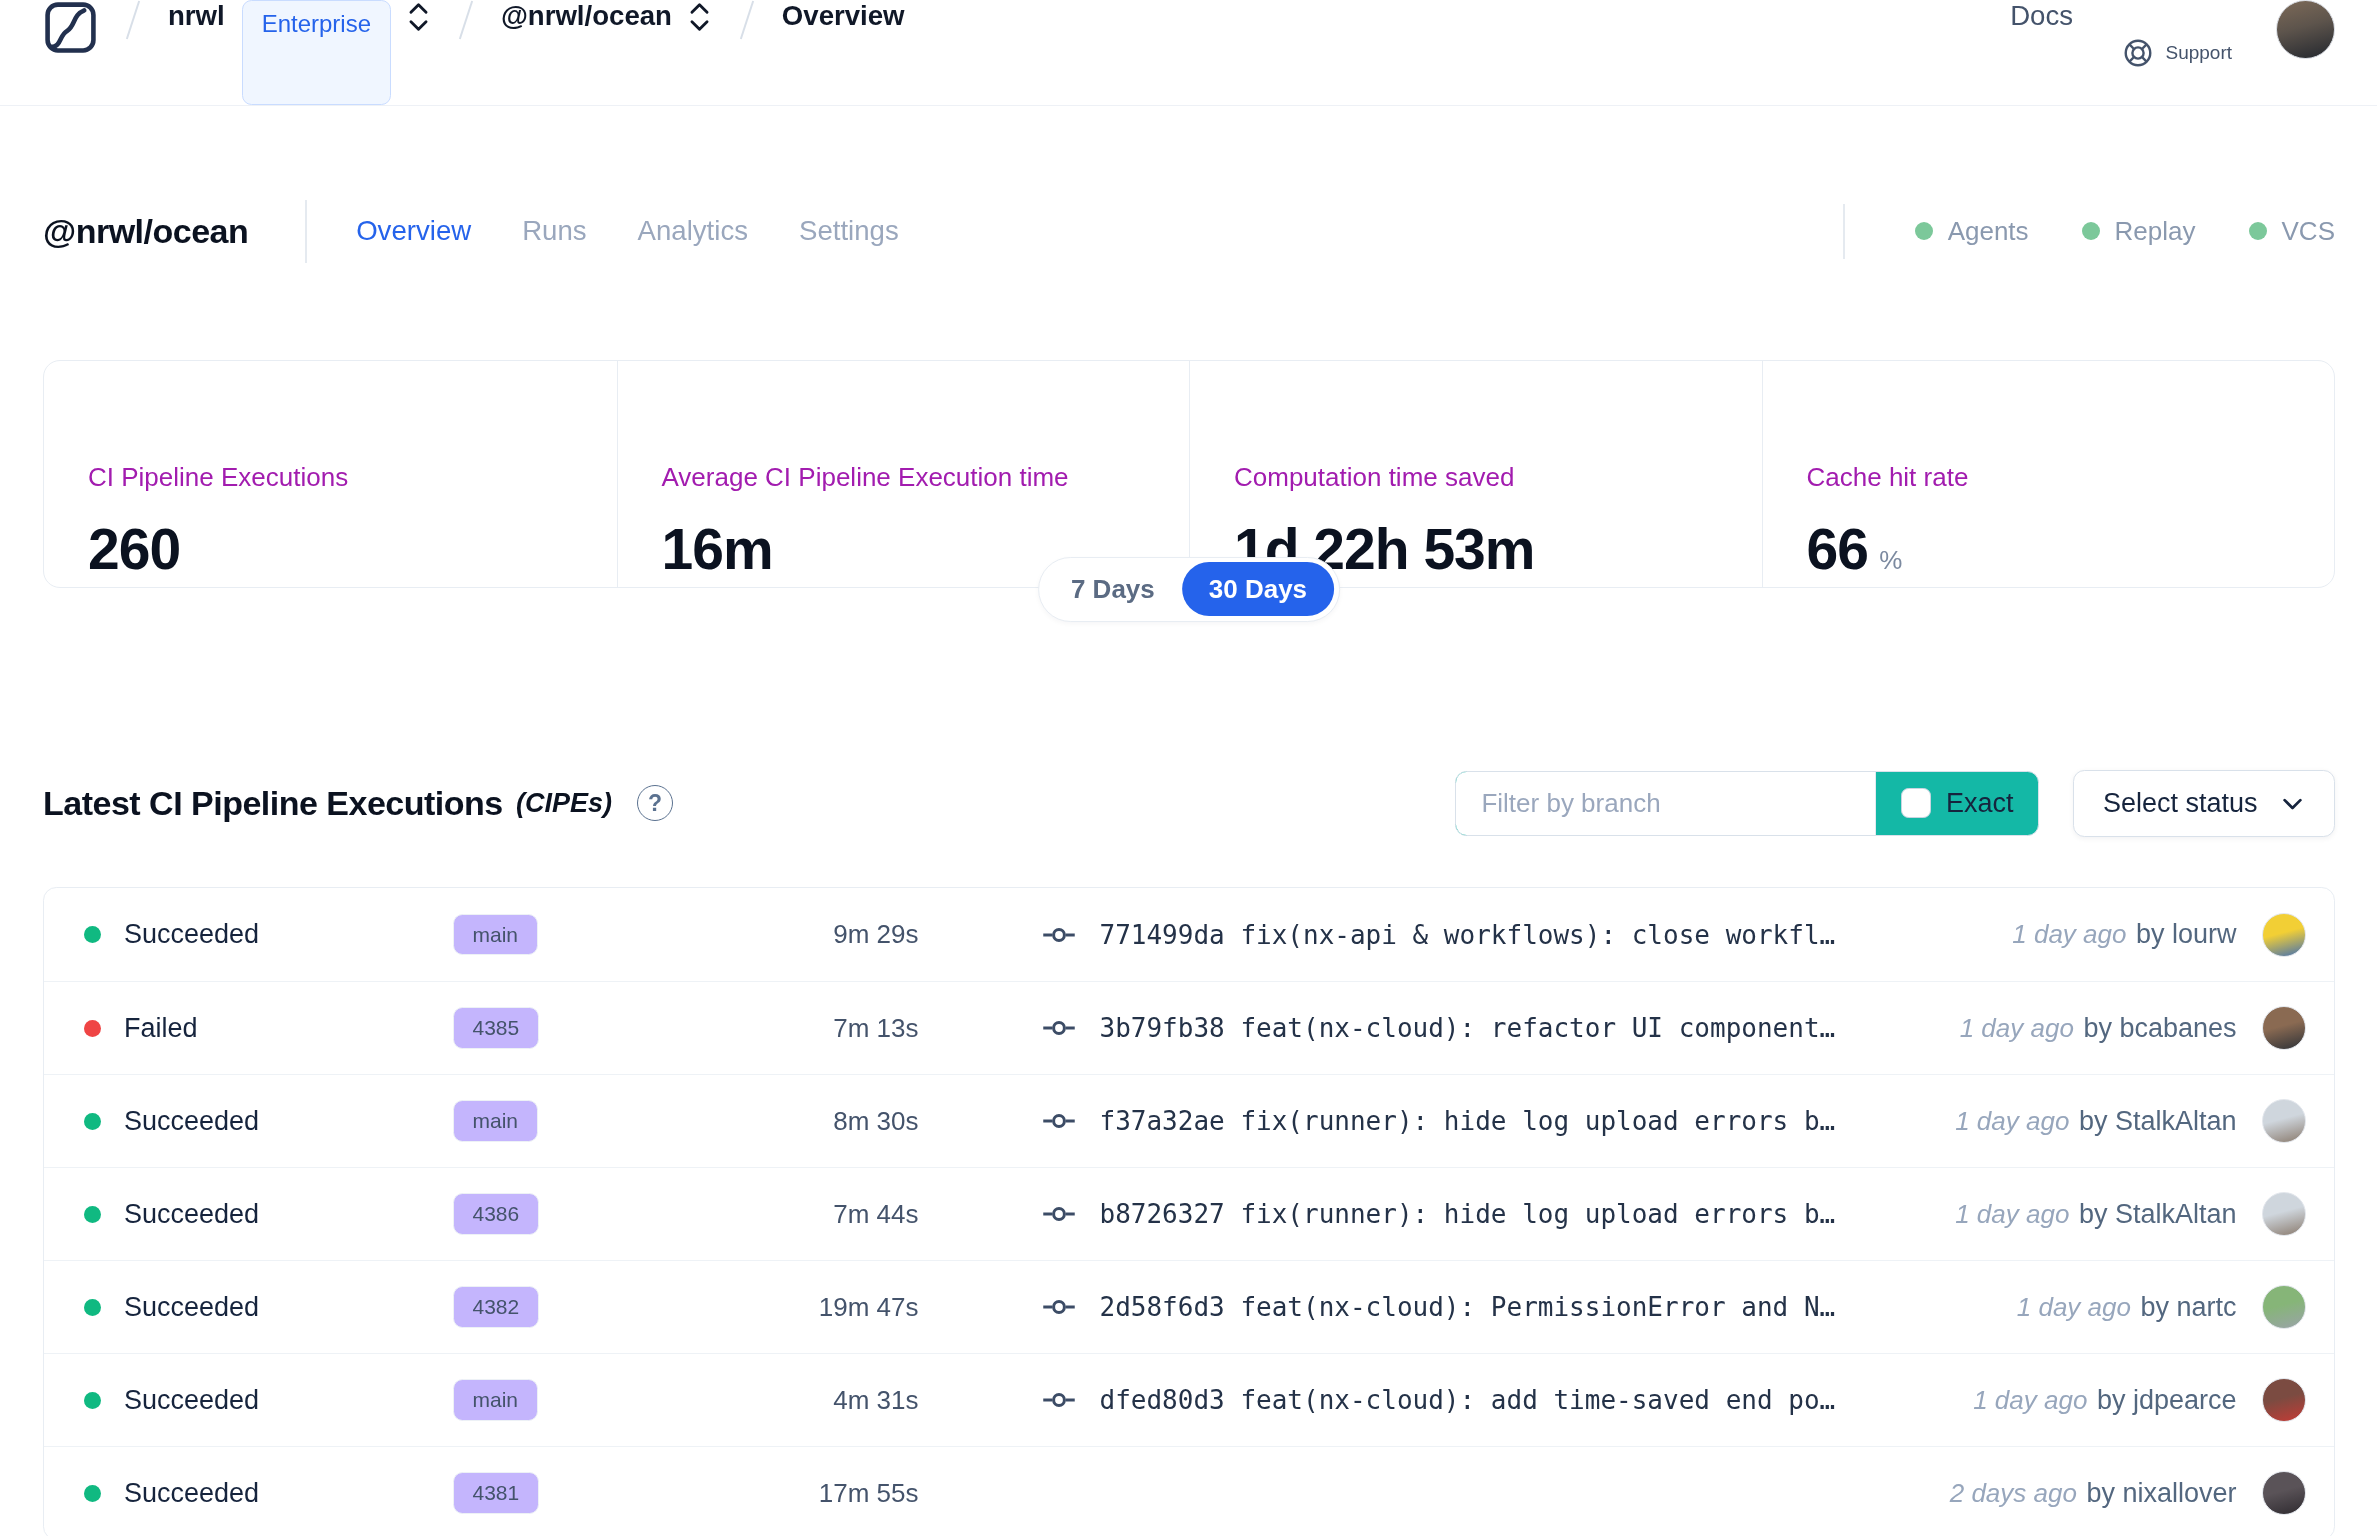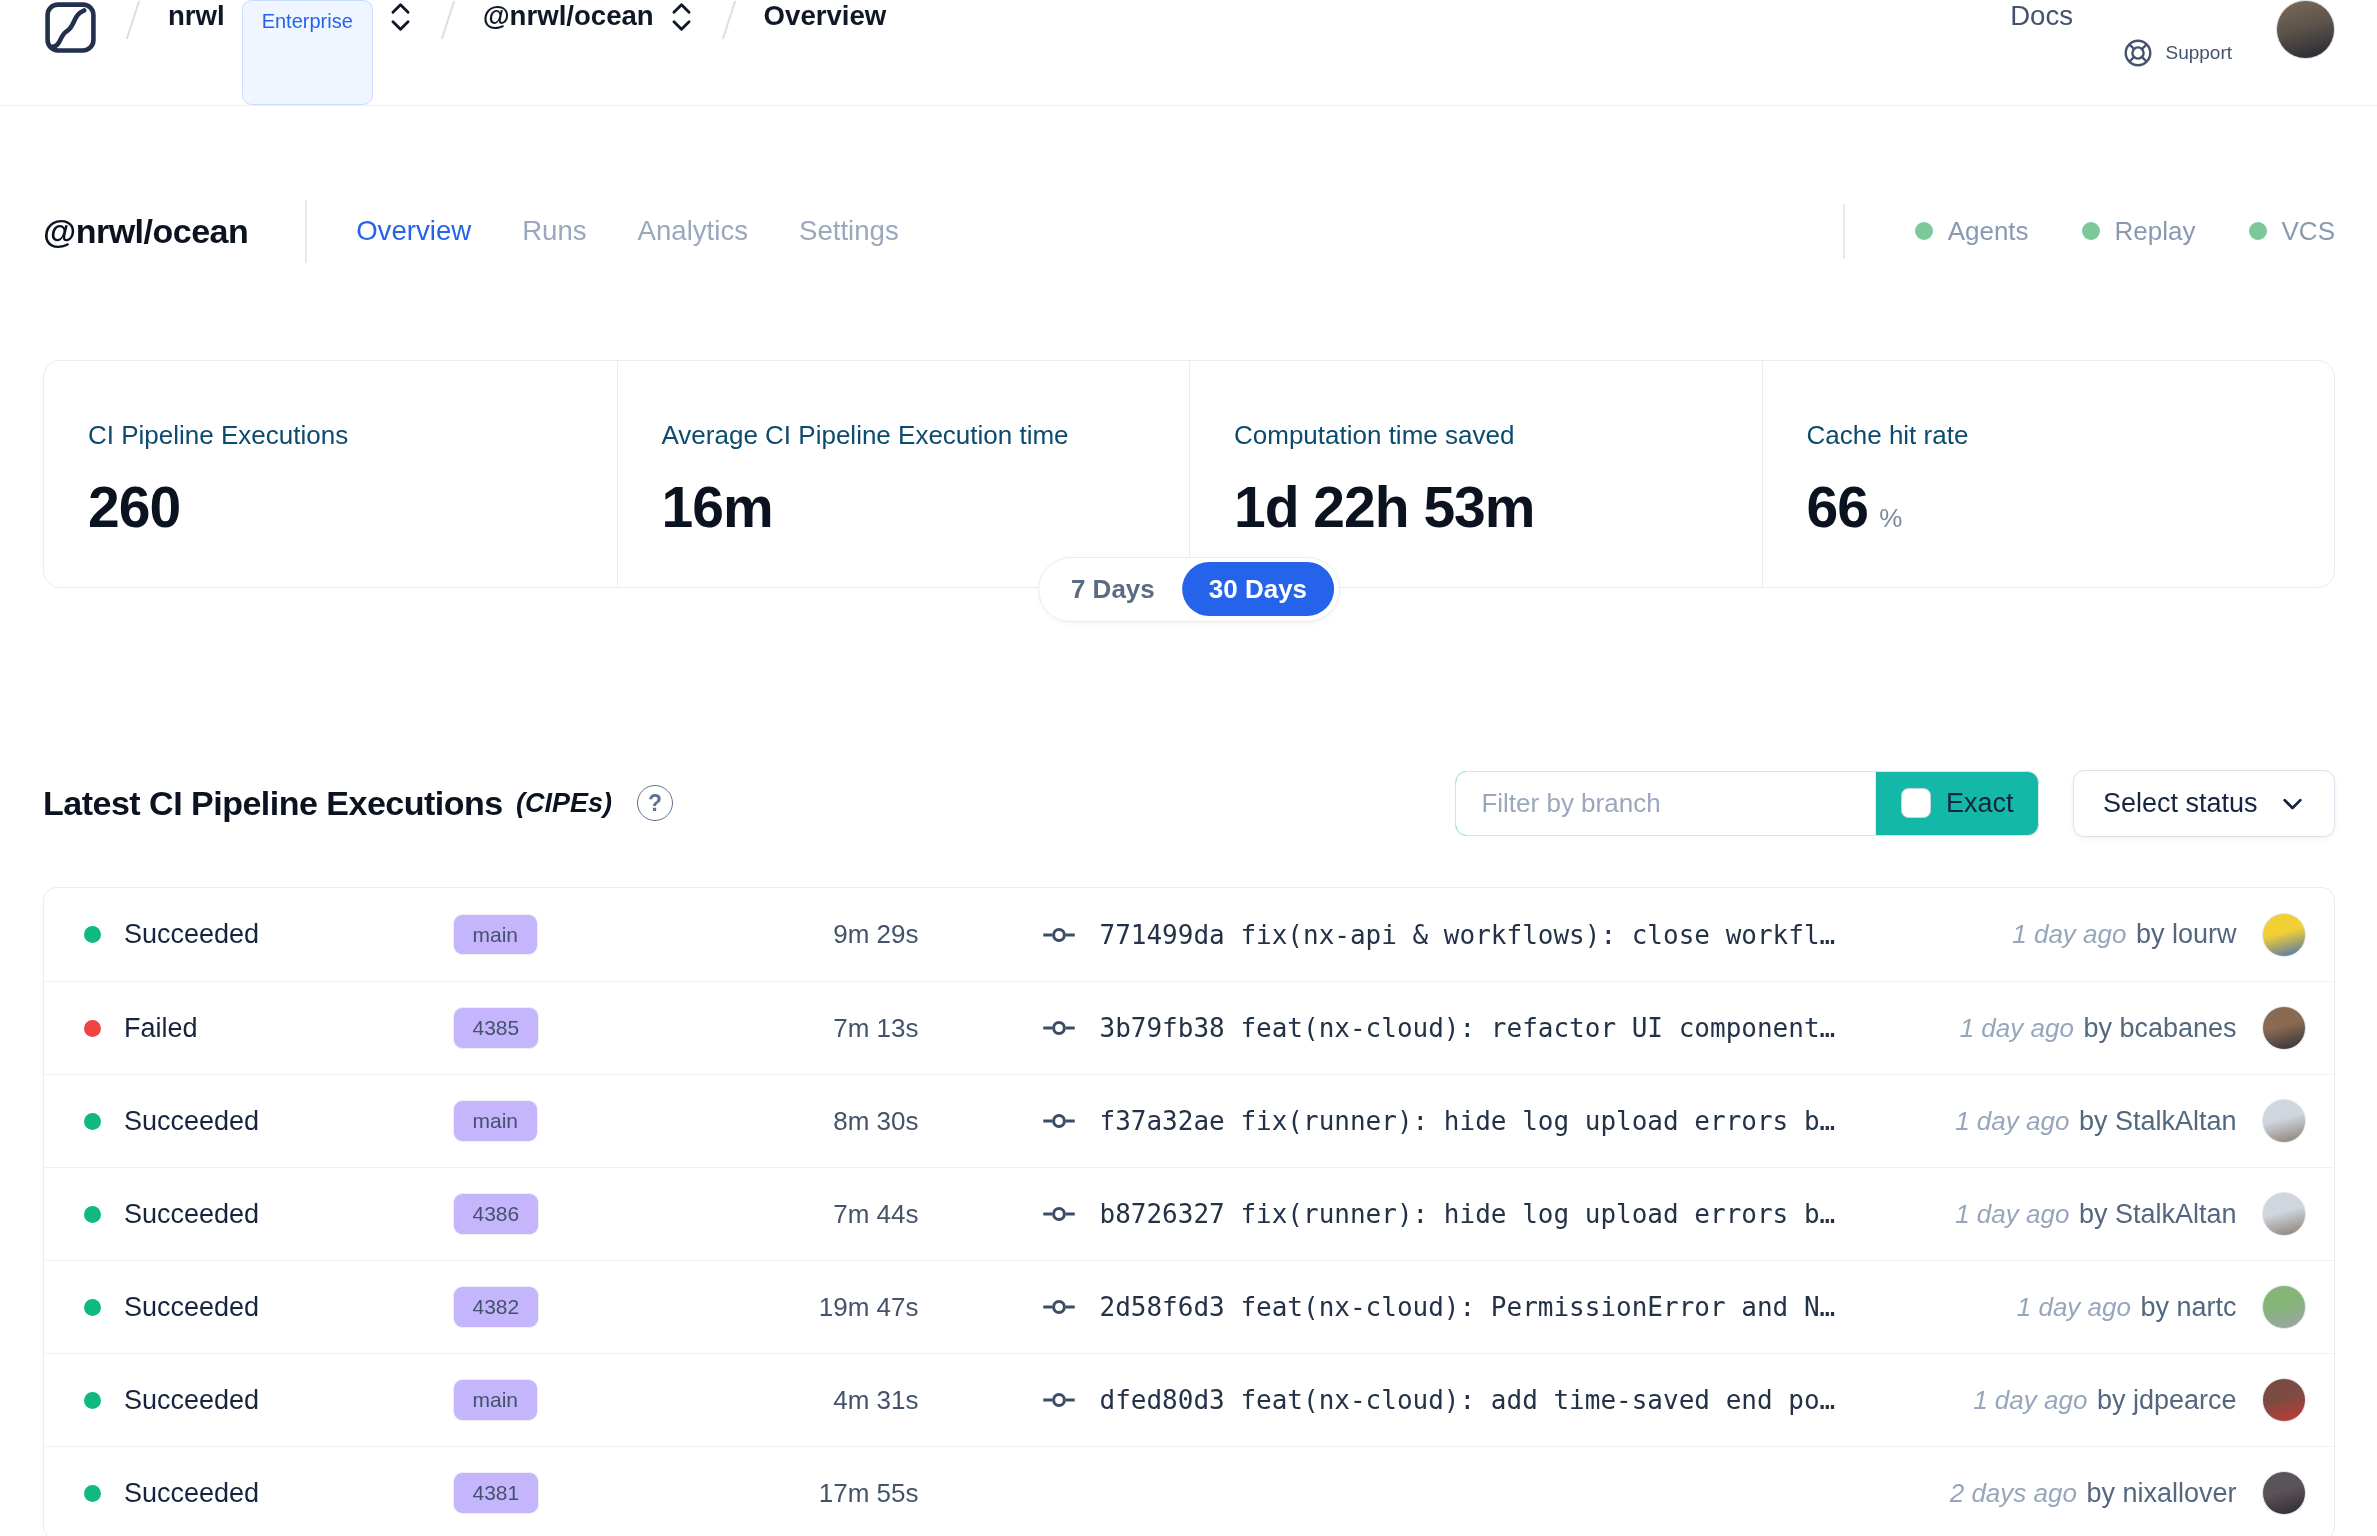--- a/index.html
+++ b/index.html
@@ -11,21 +11,21 @@
 
   
   .navbar {
     height:106px; display:flex; padding:0 43px;
     border-bottom:1.9px solid #eef1f6; background:#fff;
   }
   .logo-box { width:55px; height:55px; flex:0 0 auto; }
   .crumb-slash { width:1.9px; height:40px; background:#d8dfe8; transform:rotate(18deg); margin:0 34px; }
   .crumb-org { font-size:27.6px; font-weight:700; color:#101828; }
   .badge-enterprise {
-    margin-left:17px; padding:8.6px 19px; font-size:20px; color:#2563eb;
+    margin-left:17px; padding:8.6px 19px; font-size:24px; color:#2563eb;
     background:#f0f6ff; border:1.9px solid #c9dcff; border-radius:9.5px;
   }
   .selector-chevrons { margin-left:15px; width:25px; height:34px; color:#101828; }
   .crumb-ws { font-size:27.6px; font-weight:700; color:#101828; }
   .crumb-page { font-size:27.6px; font-weight:700; color:#101828; }
   .nav-spacer { flex:1; }
   .nav-link { font-size:27.6px; color:#44536b; font-weight:500; }
   .nav-support { display:flex; align-items:center; gap:11.4px; margin-left:49px; font-size:19px; color:#44536b; font-weight:500; }
   .lifebuoy { width:32px; height:32px; color:#44536b; }
   .avatar-lg {
@@ -47,21 +47,21 @@
   .feature-dot { width:18px; height:18px; border-radius:50%; background:#7cc89a; }
 
   
   .stats-wrap { position:relative; margin:72px 43px 0; }
   .stats {
     display:grid; grid-template-columns:repeat(4,1fr);
     border:1.9px solid #e8edf3; border-radius:17px; height:228px; background:#fff;
   }
   .stat-card { padding:59px 44px 0; }
   .stat-card + .stat-card { border-left:1.9px solid #e8edf3; }
-  .stat-label { font-size:26px; color:#0c4a6e; margin-bottom:23px; }
+  .stat-label { font-size:26px; color:#a21caf; margin-bottom:23px;margin-top:42px; }
   .stat-value { font-size:57px; font-weight:700; color:#0b1220; letter-spacing:-1px; }
   .stat-suffix { font-size:26px; font-weight:400; color:#7c8aa0; margin-left:11.4px; }
   .range-toggle {
     position:absolute; left:50%; bottom:-34px; transform:translateX(-50%);
     display:flex; align-items:center; background:#fff; border:1.9px solid #e8edf3;
     border-radius:950px; padding:4.8px; box-shadow:0 1.9px 5.7px rgba(15,23,42,.04);
   }
   .range-opt { font-size:26px; font-weight:700; color:#5b6b83; padding:11.4px 27px; border-radius:950px; cursor:pointer; white-space:nowrap; }
   .range-opt.selected { background:#2563eb; color:#fff; font-weight:700; }
 

